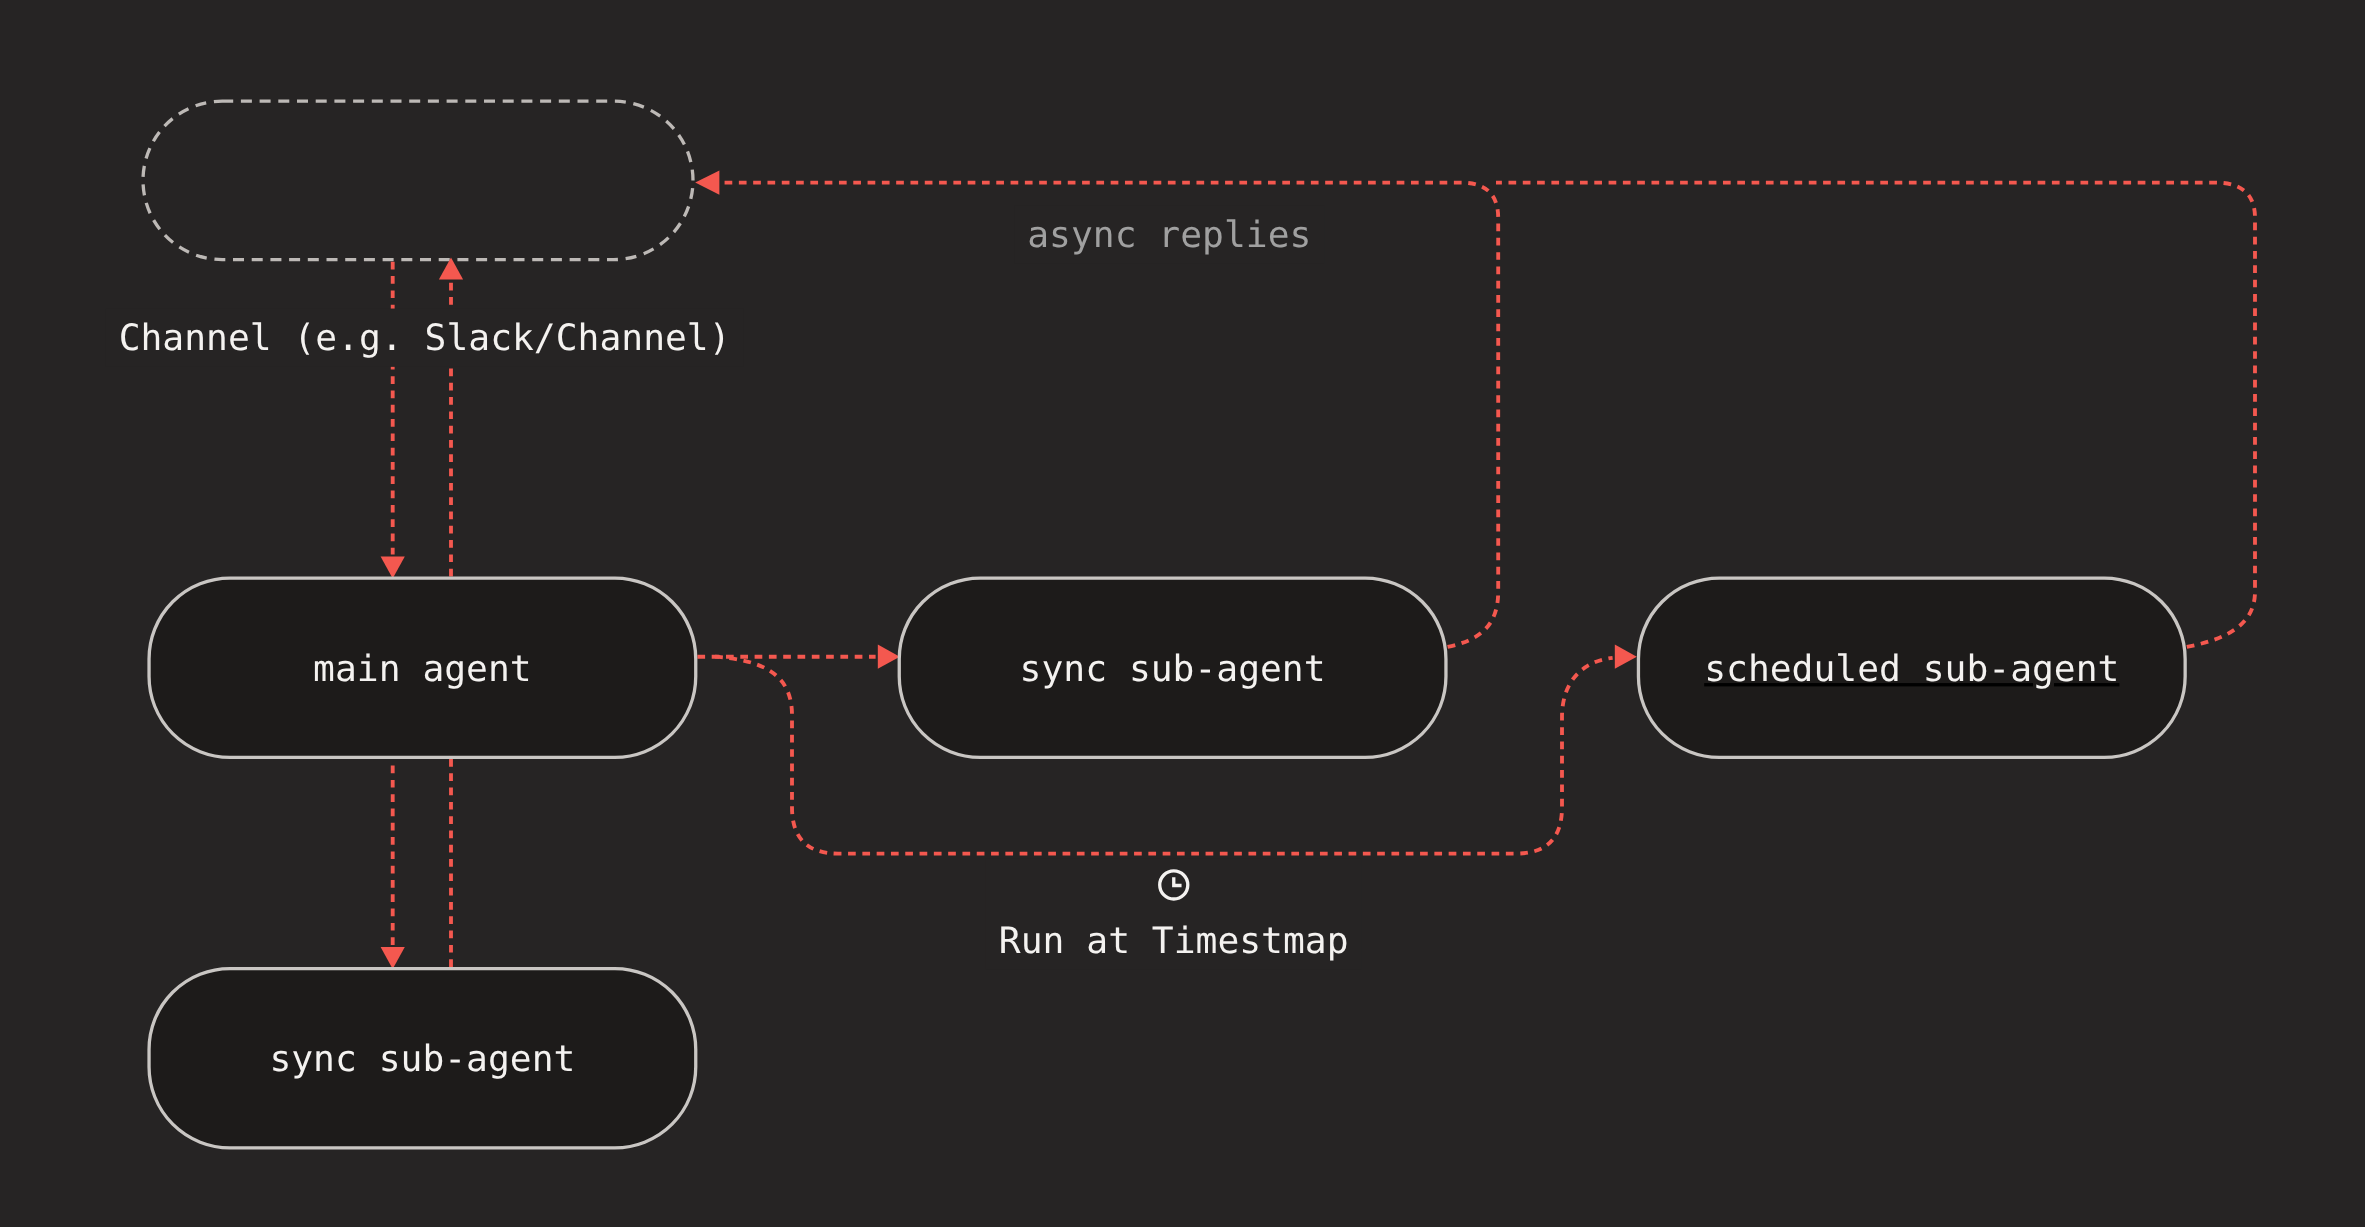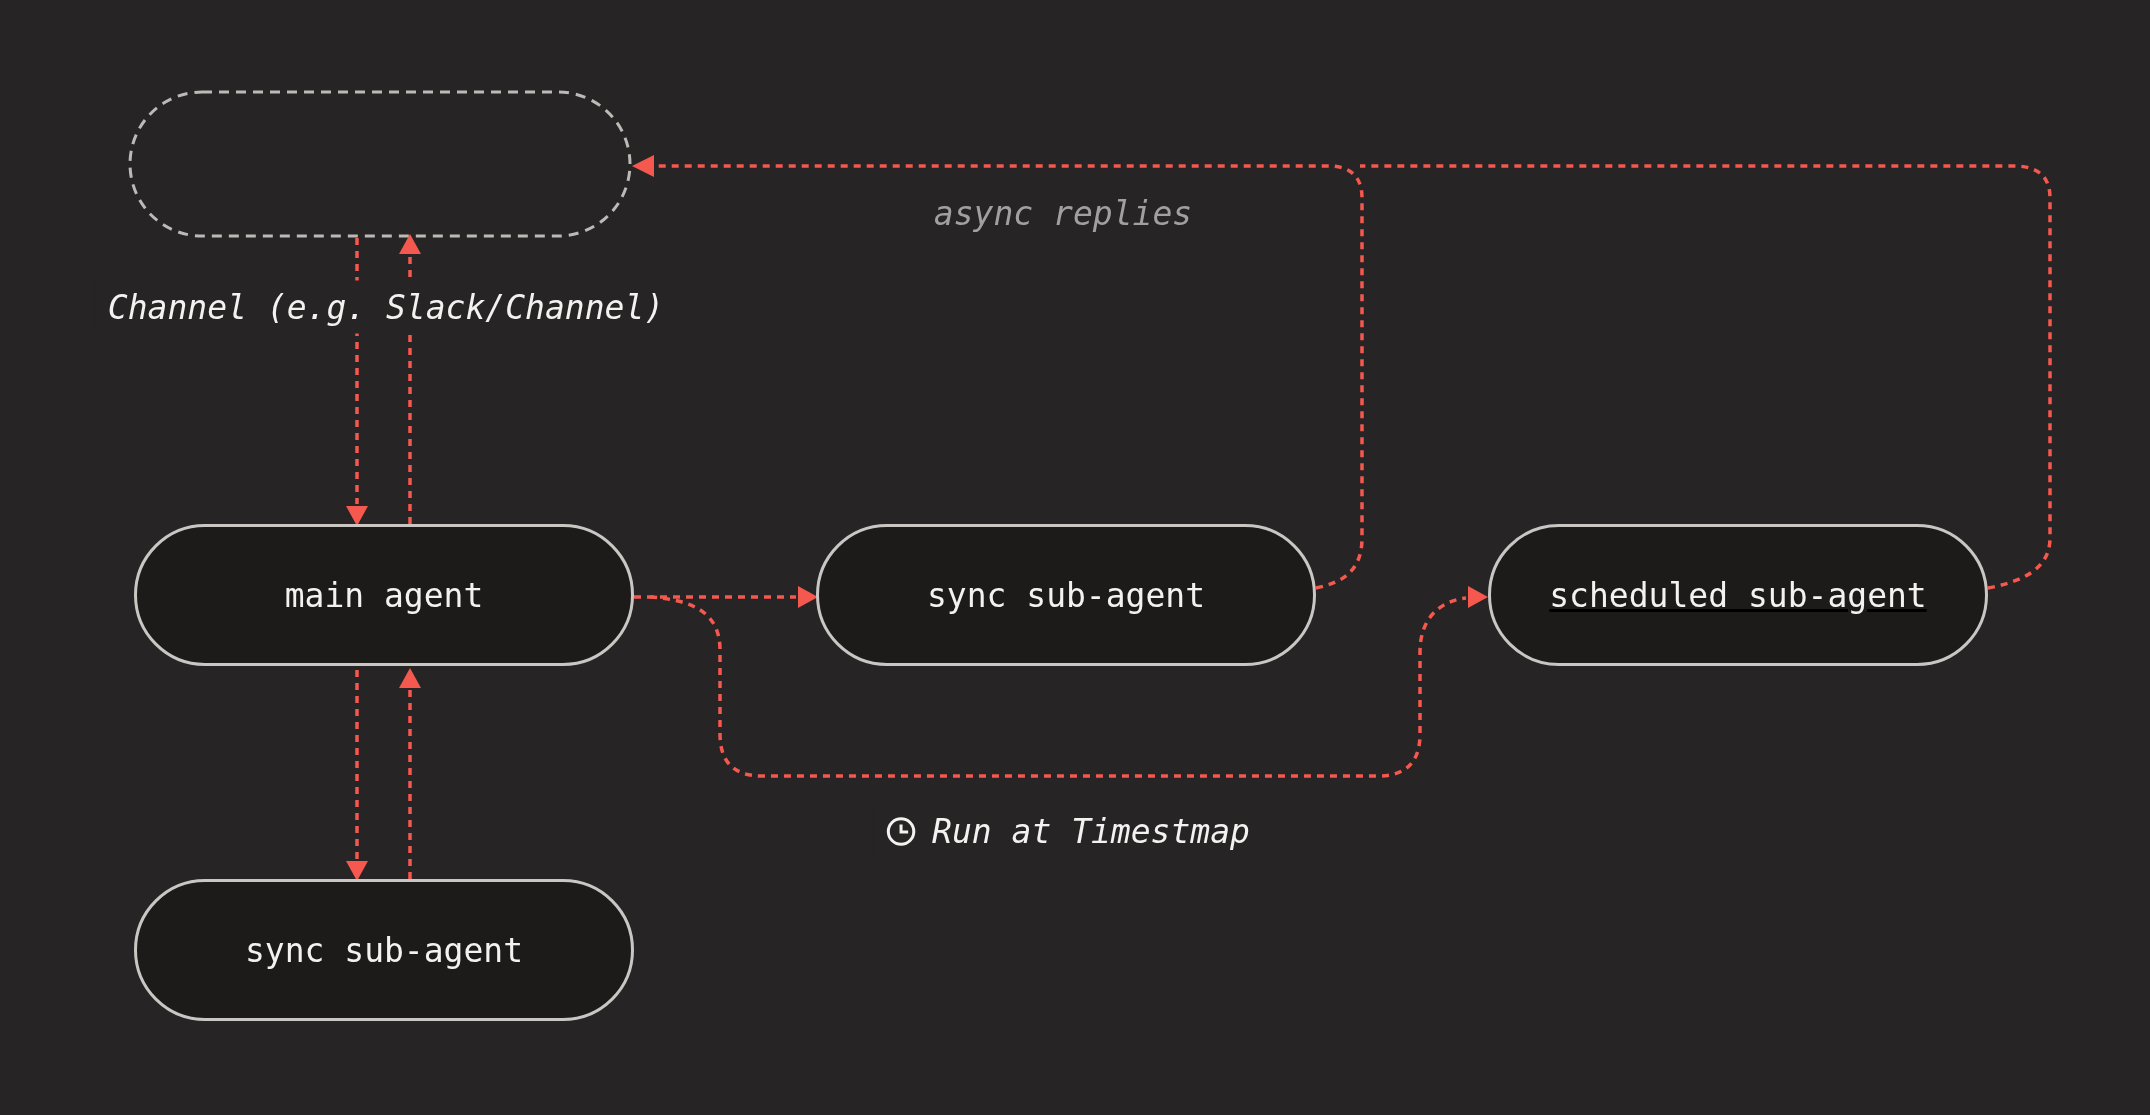--- a/index.html
+++ b/index.html
@@ -6,33 +6,33 @@
     --background:#262424; --node-fill:#1d1b1a; --node-border:#c9c6c3;
     --channel-border:#bdb9b6; --edge-red:#f4584f; --muted-text:#a0a0a0; --text:#f4f2f0;
   }
   html,body{margin:0;padding:0;background:var(--background);}
   .canvas{position:relative;width:2150px;height:1115px;background:var(--background);
     font-family:"DejaVu Sans Mono","Liberation Mono",monospace;overflow:hidden;}
   svg.edge-layer{position:absolute;left:0;top:0;width:2150px;height:1115px;}
   .edge{fill:none;stroke:var(--edge-red);stroke-width:3.5;stroke-dasharray:7 6;}
   .arrow{fill:var(--edge-red);stroke:none;}
   .channel-rect{fill:none;stroke:var(--channel-border);stroke-width:3;stroke-dasharray:10 7;}
-  .node{position:absolute;width:500px;height:142px;background:var(--node-fill);
+  .node{position:absolute;width:500px;height:166px;background:var(--node-fill);
     border:3px solid var(--node-border);border-radius:75px;box-sizing:border-box;
     display:flex;align-items:center;justify-content:center;}
   .node-label{color:var(--text);font-size:33px;letter-spacing:0;white-space:nowrap;}
   .node.main-agent{left:134px;top:524px;}
   .node.sync-mid{left:816px;top:524px;}
   .node.scheduled{left:1488px;top:524px;text-decoration:underline;}
   .node.sync-bottom{left:134px;top:879px;}
   .edge-label{position:absolute;transform:translate(-50%,-50%);background:var(--background);
-    padding:7px 12px;font-size:33px;white-space:nowrap;display:flex;align-items:center;gap:14px;font-style:italic;}
+    padding:7px 12px;font-size:33px;white-space:nowrap;display:flex;align-items:center;gap:14px;}
   .edge-label.channel-label{left:386px;top:307px;color:var(--text);}
   .edge-label.async-label{left:1063px;top:213px;color:var(--muted-text);}
-  .edge-label.run-label{left:1067px;top:831px;color:var(--text);}
+  .edge-label.run-label{left:1067px;top:831px;color:var(--text);flex-direction:column;}
   .clock{width:34px;height:34px;display:block;}
   .clock circle,.clock path{fill:none;stroke:var(--text);stroke-width:3.2;}
 </style>
 </head>
 <body>
 
 <div class="canvas">
 
   <svg class="edge-layer">
 

